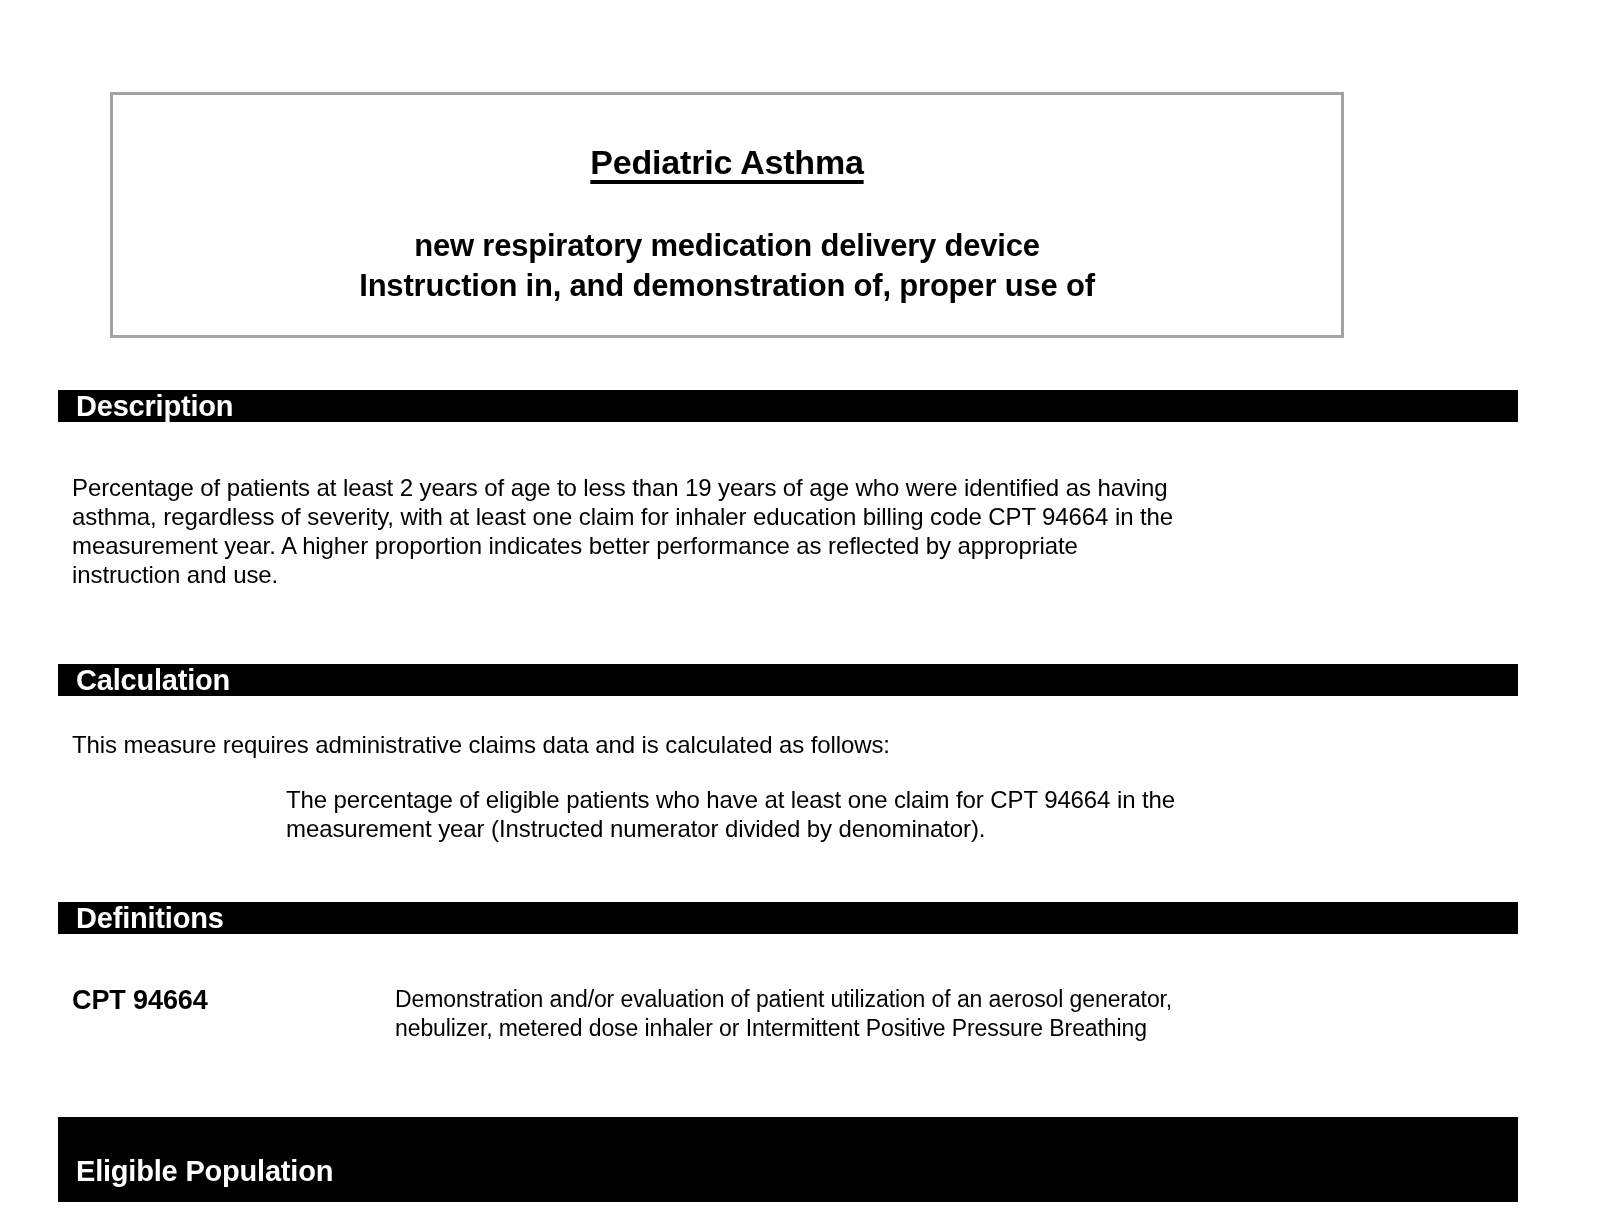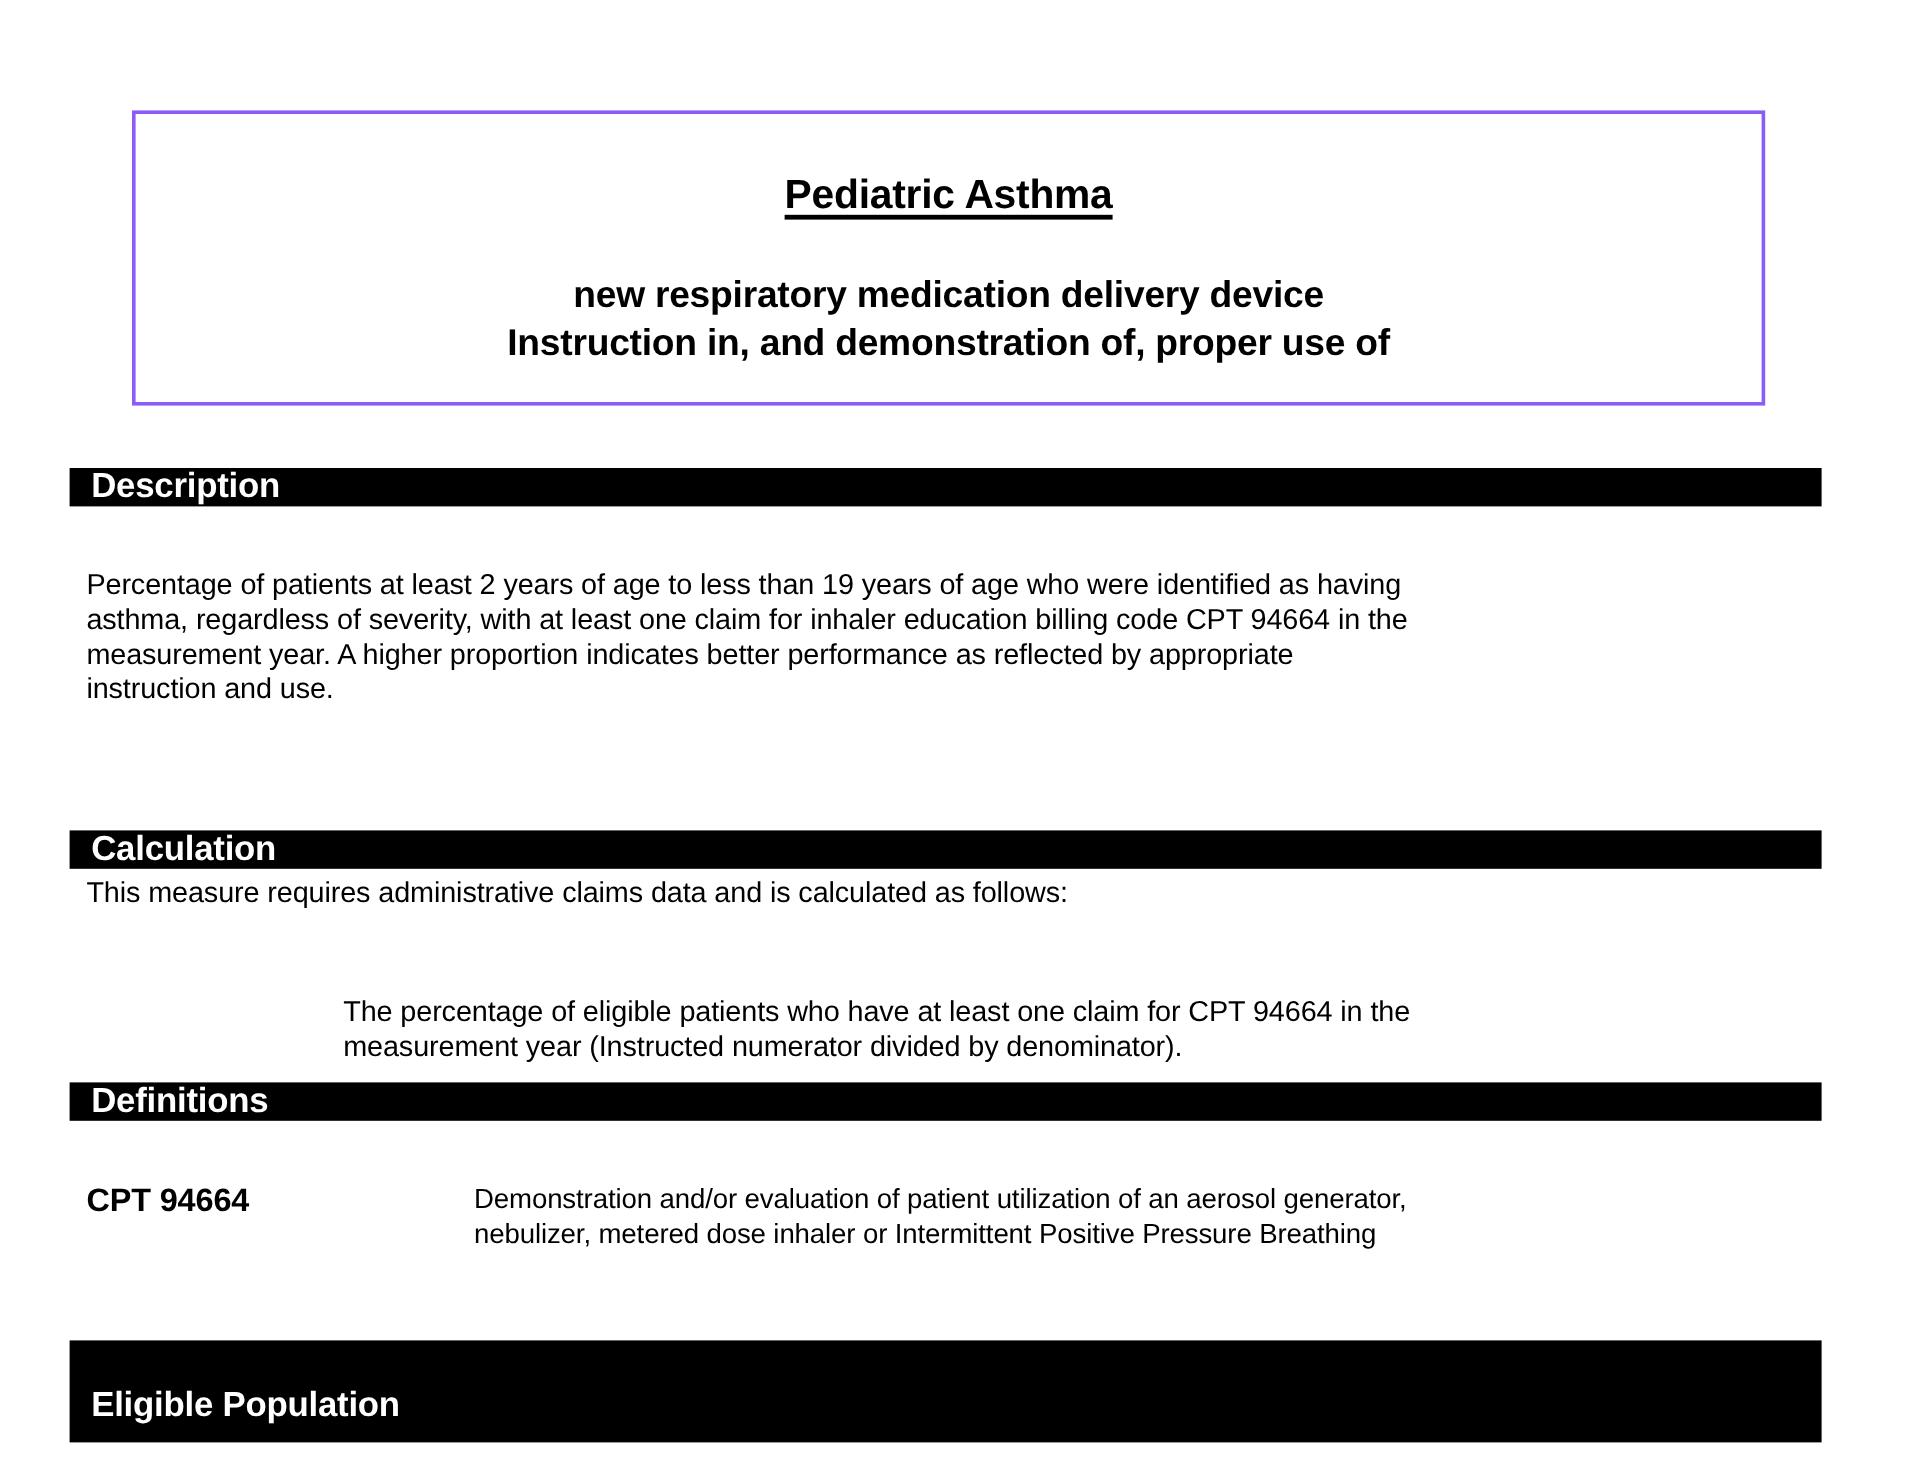--- a/index.html
+++ b/index.html
@@ -21,23 +21,23 @@
     width: 1610px;
     height: 1222px;
     background: #ffffff;
   }
 
   
   .title-box {
     position: absolute;
     left: 110px;
     top: 92px;
-    width: 1361px;
+    width: 1234px;
     height: 246px;
-    border: 3px solid #8b5cf6;
+    border: 3px solid #a3a3a3;
     box-sizing: border-box;
     background: #ffffff;
   }
   .title-main {
     text-align: center;
     font-size: 34px;
     font-weight: bold;
     text-decoration: underline;
     text-underline-offset: 6px;
     text-decoration-thickness: 4px;
@@ -72,21 +72,21 @@
     top: 50%;
     transform: translateY(-50%);
     font-size: 29px;
     font-weight: bold;
     color: #ffffff;
     white-space: nowrap;
     letter-spacing: -0.2px;
   }
 
   #bar-description      { top: 390px; }
-  #bar-calculation      { top: 692px; }
+  #bar-calculation      { top: 664px; }
   #bar-definitions      { top: 902px; }
   #bar-eligible         { top: 1117px; height: 85px; }
   #bar-eligible .bar-label { top: 38px; transform: none; text-align: center; }
 
   
   .body-text {
     position: absolute;
     font-size: 24px;
     line-height: 1.21;
     color: #000000;
@@ -100,21 +100,21 @@
   }
 
   #calc-intro {
     left: 72px;
     top: 730px;
     width: 1420px;
   }
 
   #calc-detail {
     left: 286px;
-    top: 829px;
+    top: 785px;
     width: 1180px;
   }
 
   
   #definitions-row {
     position: absolute;
     left: 72px;
     top: 985px;
     width: 1420px;
   }

